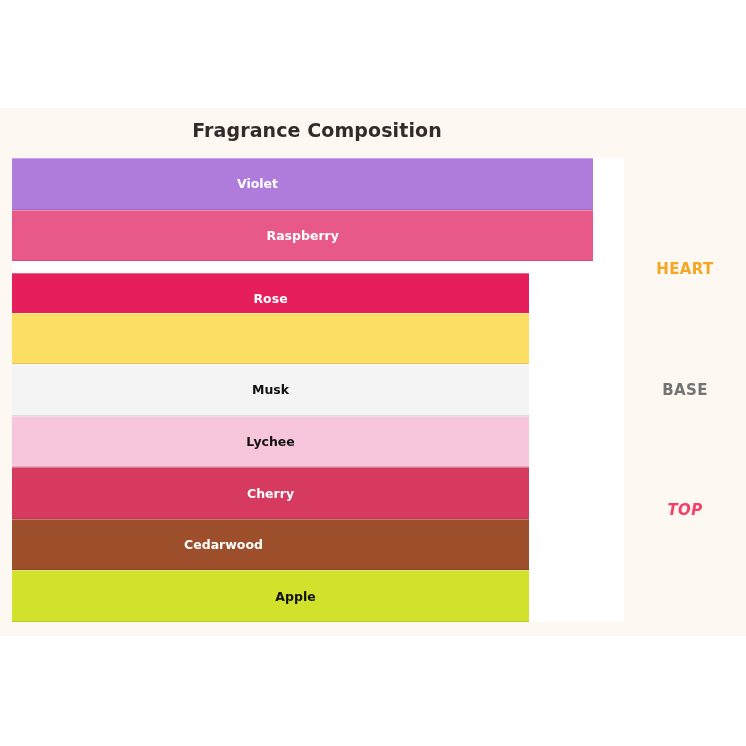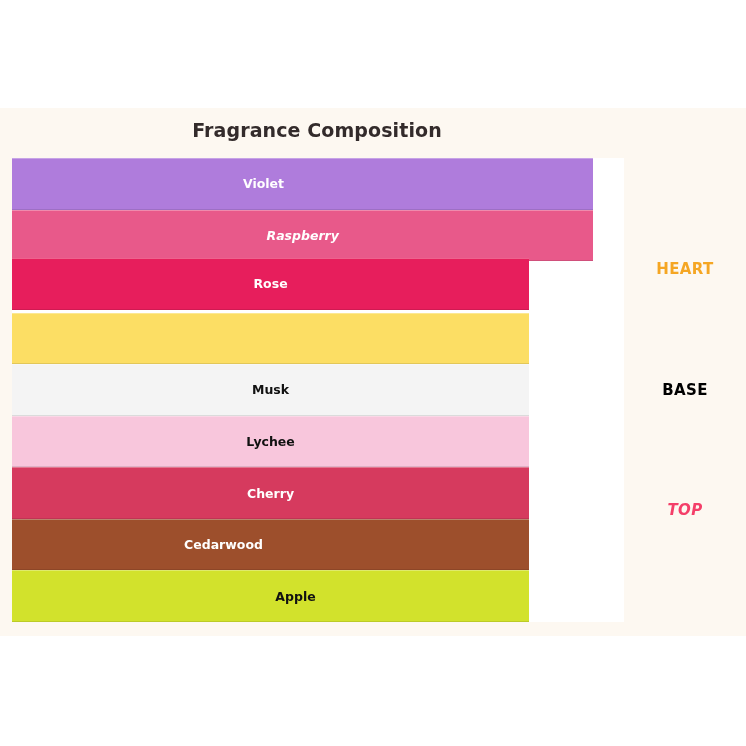--- a/index.html
+++ b/index.html
@@ -91,27 +91,27 @@
 <body>
 
 <div id="figure">
 
   <div id="chart-title">Fragrance Composition</div>
 
   <div id="plot-area">
 
   <div class="bar-row" style="top: 0px; width: 612px;">
         <div class="bar-rect" style="width: 581.4px; background: rgb(175, 124, 220);"></div>
-        <div class="bar-label light" style="left: 12px; width: 479px; text-align: right;">Violet</div>
+        <div class="bar-label light" style="left: 6px; width: 479px; text-align: right;">Violet</div>
       </div>
-      <div class="bar-row" style="top: 51.5556px; width: 612px; font-style: italic;">
+      <div class="bar-row" style="top: 51.5556px; width: 612px;">
         <div class="bar-rect" style="width: 581.4px; background: rgb(232, 89, 138);"></div>
         <div class="bar-label light" style="left: 0px; width: 581.4px;">Raspberry</div>
       </div>
-      <div class="bar-row" style="top: 100px; width: 608px;">
+      <div class="bar-row" style="top: 115px; width: 608px;">
         <div class="bar-rect" style="width: 517.14px; background: rgb(231, 30, 92);"></div>
         <div class="bar-label light" style="left: 0px; width: 517.14px;">Rose</div>
       </div>
       <div class="bar-row" style="top: 154.667px; width: 612px;">
         <div class="bar-rect" style="width: 517.14px; background: rgb(252, 222, 100);"></div>
       </div>
       <div class="bar-row" style="top: 206.222px; width: 612px;">
         <div class="bar-rect" style="width: 517.14px; background: rgb(244, 244, 244);"></div>
         <div class="bar-label dark" style="left: 0px; width: 517.14px;">Musk</div>
       </div>
@@ -127,15 +127,15 @@
         <div class="bar-rect" style="width: 517.14px; background: rgb(157, 79, 44);"></div>
         <div class="bar-label light" style="left: 0px; width: 423px; text-align: right;">Cedarwood</div>
       </div>
       <div class="bar-row" style="top: 412.444px; width: 612px;">
         <div class="bar-rect" style="width: 517.14px; background: rgb(210, 226, 44);"></div>
         <div class="bar-label dark" style="left: 0px; width: 567px;">Apple</div>
       </div>
     </div>
 
 <div class="group-label" style="top: 152px; color: rgb(245, 166, 35);">HEART</div>
-    <div class="group-label" style="top: 273px; color: #000000;">BASE</div>
+    <div class="group-label" style="top: 273px; color: #737373;">BASE</div>
     <div class="group-label" style="top: 393px; color: rgb(244, 63, 105); font-style: italic;">TOP</div>
   </div>
 
 </body></html>

